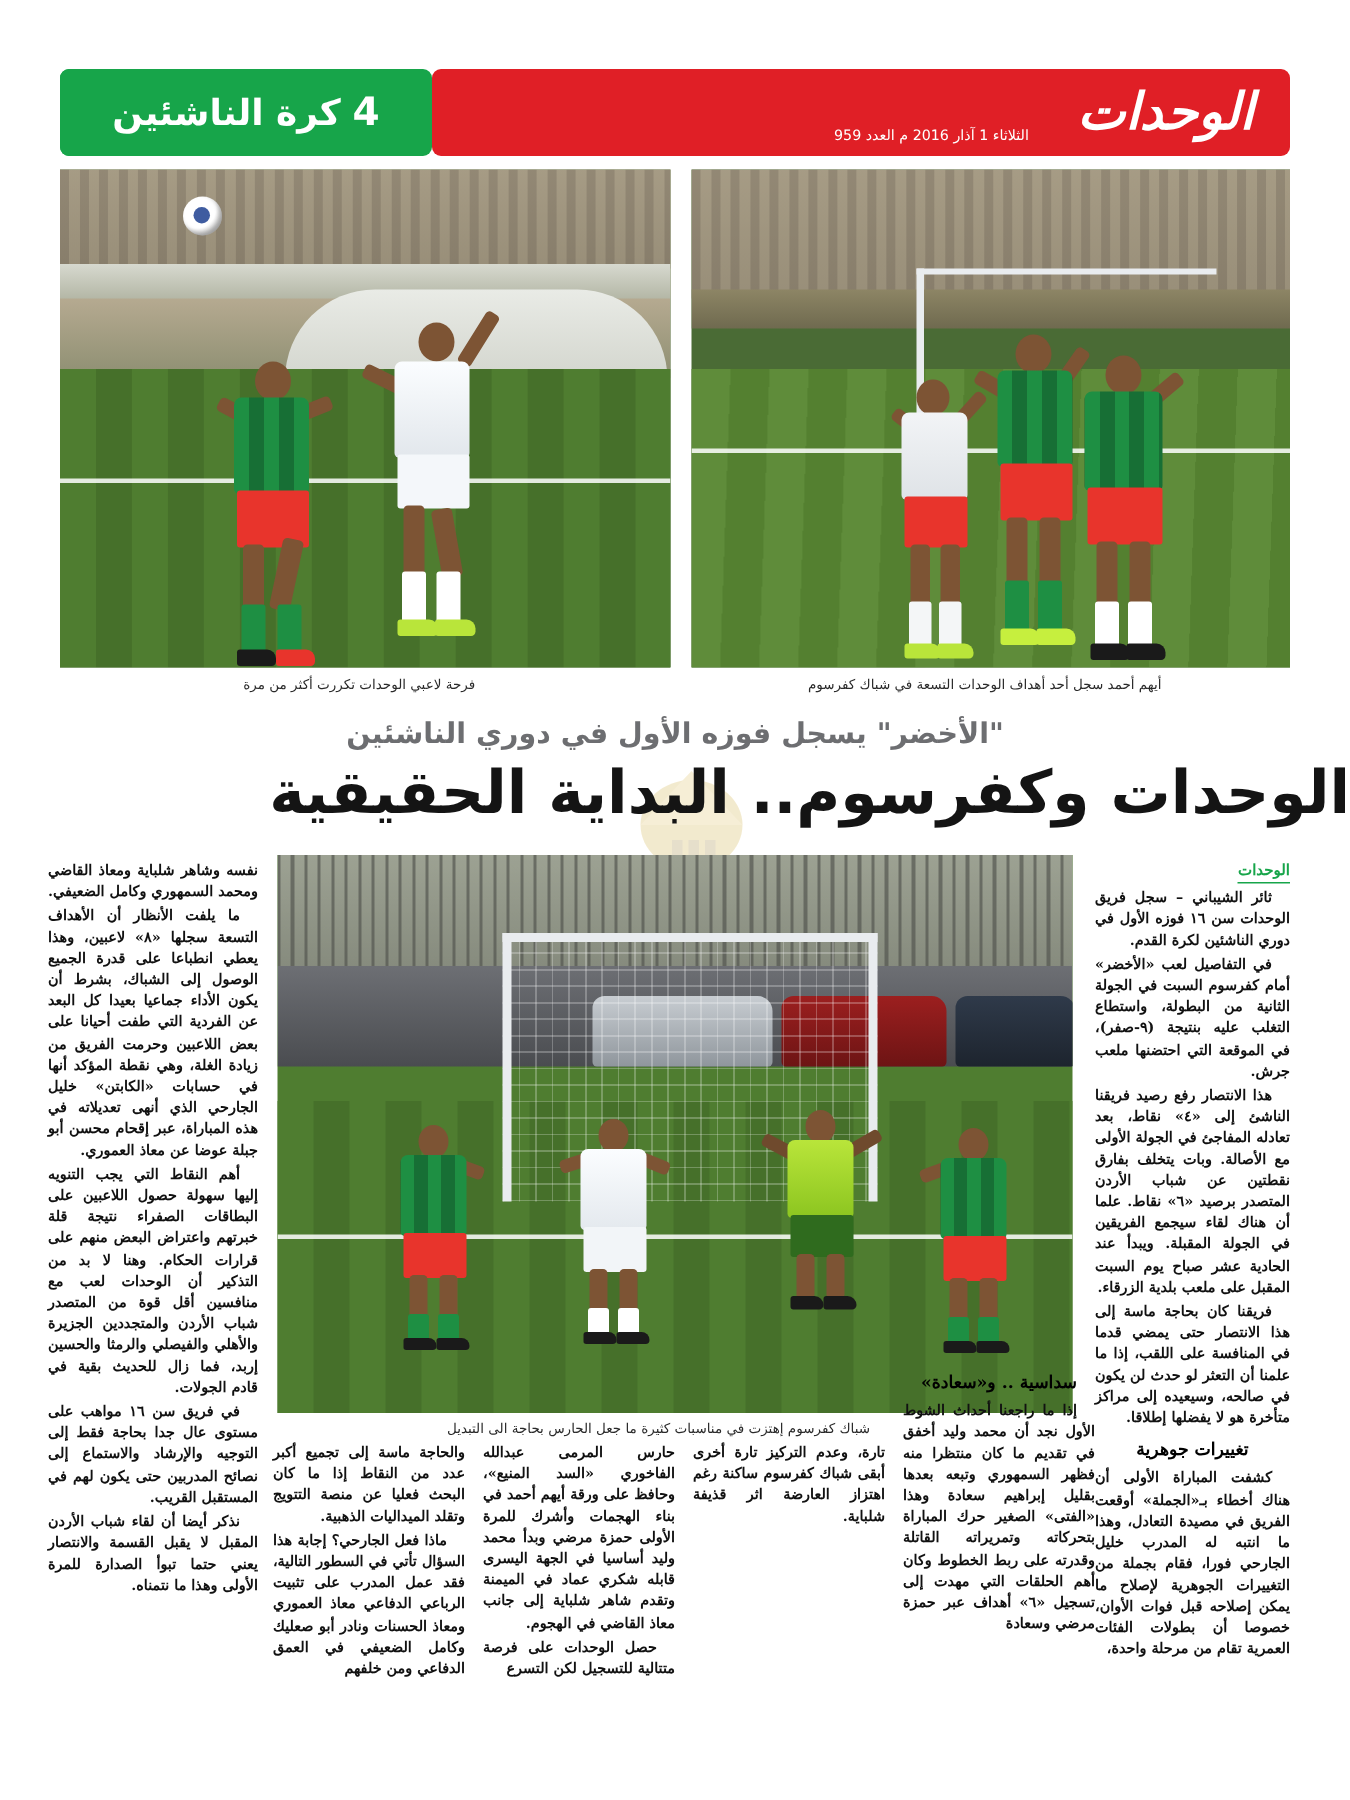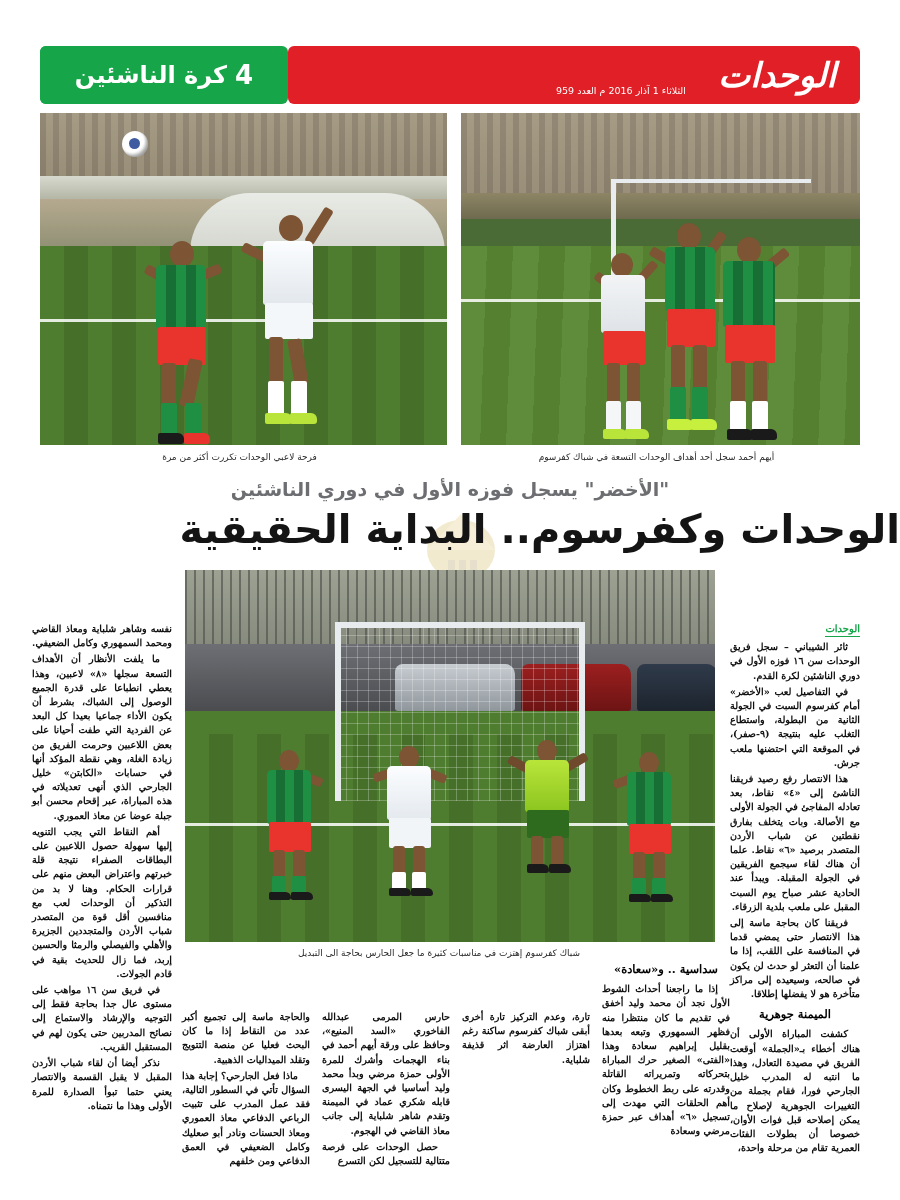--- a/index.html
+++ b/index.html
@@ -229,21 +229,20 @@
   
   .col {
     position: absolute;
     direction: rtl;
     text-align: justify;
     font-size: 9.6px;
     line-height: 14.2px;
     color: #111111;
     font-weight: bold;
     font-family: "DejaVu Serif", "Liberation Serif", serif;
-    margin-top: 48px;
   }
   .col p { margin: 0 0 2px 0; text-indent: 12px; }
   .col p.noind { text-indent: 0; }
 
   .sub-h {
     display: block;
     text-align: center;
     font-size: 11.5px;
     font-weight: bold;
     margin: 6px 0 6px 0;
@@ -501,21 +500,21 @@
   <div class="caption caption-center">شباك كفرسوم إهتزت في مناسبات كثيرة ما جعل الحارس بحاجة الى التبديل</div>
 
   <div class="col col-r1">
     <div style="text-align:right;">
       <span class="byline">الوحدات</span>
     </div>
     <p>ثائر الشيباني – سجل فريق الوحدات سن ١٦ فوزه الأول في دوري الناشئين لكرة القدم.</p>
     <p>في التفاصيل لعب «الأخضر» أمام كفرسوم السبت في الجولة الثانية من البطولة، واستطاع التغلب عليه بنتيجة (٩-صفر)، في الموقعة التي احتضنها ملعب جرش.</p>
     <p>هذا الانتصار رفع رصيد فريقنا الناشئ إلى «٤» نقاط، بعد تعادله المفاجئ في الجولة الأولى مع الأصالة. وبات يتخلف بفارق نقطتين عن شباب الأردن المتصدر برصيد «٦» نقاط. علما أن هناك لقاء سيجمع الفريقين في الجولة المقبلة. ويبدأ عند الحادية عشر صباح يوم السبت المقبل على ملعب بلدية الزرقاء.</p>
     <p>فريقنا كان بحاجة ماسة إلى هذا الانتصار حتى يمضي قدما في المنافسة على اللقب، إذا ما علمنا أن التعثر لو حدث لن يكون في صالحه، وسيعيده إلى مراكز متأخرة هو لا يفضلها إطلاقا.</p>
-    <span class="sub-h">الميمنة جوهرية</span>
+    <span class="sub-h">تغييرات جوهرية</span>
     <p>كشفت المباراة الأولى أن هناك أخطاء بـ«الجملة» أوقعت الفريق في مصيدة التعادل، وهذا ما انتبه له المدرب خليل الجارحي فورا، فقام بجملة من التغييرات الجوهرية لإصلاح ما يمكن إصلاحه قبل فوات الأوان، خصوصا أن بطولات الفئات العمرية تقام من مرحلة واحدة،</p>
   </div>
 
   <div class="col col-l1">
     <p class="noind">نفسه وشاهر شلباية ومعاذ القاضي ومحمد السمهوري وكامل الضعيفي.</p>
     <p>ما يلفت الأنظار أن الأهداف التسعة سجلها «٨» لاعبين، وهذا يعطي انطباعا على قدرة الجميع الوصول إلى الشباك، بشرط أن يكون الأداء جماعيا بعيدا كل البعد عن الفردية التي طفت أحيانا على بعض اللاعبين وحرمت الفريق من زيادة الغلة، وهي نقطة المؤكد أنها في حسابات «الكابتن» خليل الجارحي الذي أنهى تعديلاته في هذه المباراة، عبر إقحام محسن أبو جبلة عوضا عن معاذ العموري.</p>
     <p>أهم النقاط التي يجب التنويه إليها سهولة حصول اللاعبين على البطاقات الصفراء نتيجة قلة خبرتهم واعتراض البعض منهم على قرارات الحكام. وهنا لا بد من التذكير أن الوحدات لعب مع منافسين أقل قوة من المتصدر شباب الأردن والمتجددين الجزيرة والأهلي والفيصلي والرمثا والحسين إربد، فما زال للحديث بقية في قادم الجولات.</p>
     <p>في فريق سن ١٦ مواهب على مستوى عال جدا بحاجة فقط إلى التوجيه والإرشاد والاستماع إلى نصائح المدربين حتى يكون لهم في المستقبل القريب.</p>
     <p>نذكر أيضا أن لقاء شباب الأردن المقبل لا يقبل القسمة والانتصار يعني حتما تبوأ الصدارة للمرة الأولى وهذا ما نتمناه.</p>
   </div>

